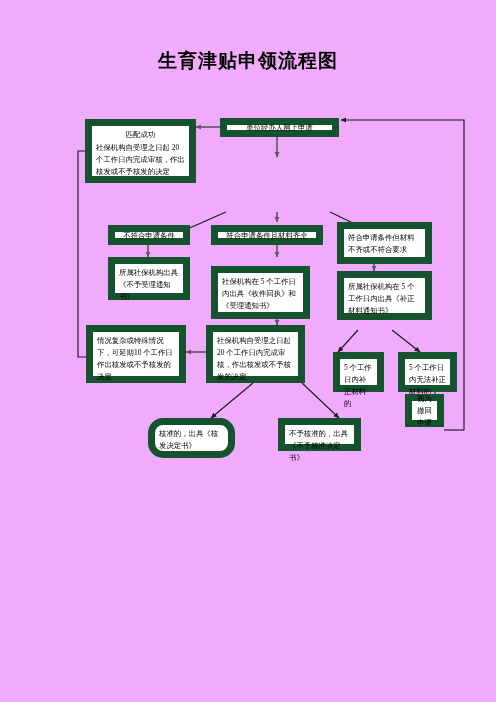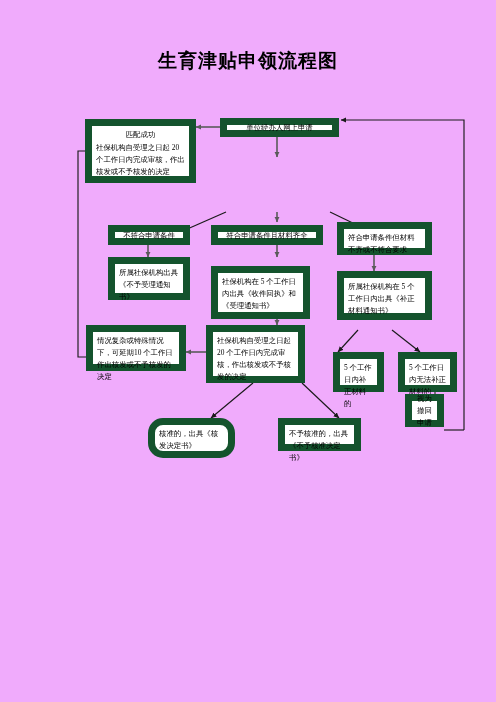--- a/index.html
+++ b/index.html
@@ -137,37 +137,37 @@
 
 
   <div class="node center vcenter" style="left:108px; top:225px; width:82px; height:20px;">
     <span class="bd">不符合申请条件</span>
   </div>
 
   <div class="node center vcenter" style="left:211px; top:225px; width:112px; height:20px;">
     <span class="bd">符合申请条件且材料齐全</span>
   </div>
 
-  <div class="node" style="left:337px; top:222px; width:95px; height:33px;">
+  <div class="node" style="left:337px; top:222px; width:95px; height:42px;">
     <span class="bd">符合申请条件但材料不齐或不符合要求</span>
   </div>
 
   <div class="node" style="left:108px; top:257px; width:82px; height:43px;">
     <span class="bd">所属社保机构出具《不予受理通知书》</span>
   </div>
 
   <div class="node" style="left:211px; top:257px; width:99px; height:53px;margin-top:9px;">
     <span class="bd">社保机构在 5 个工作日内出具《收件回执》和《受理通知书》</span>
   </div>
 
   <div class="node" style="left:337px; top:271px; width:95px; height:49px;">
     <span class="bd">所属社保机构在 5 个工作日内出具《补正材料通知书》</span>
   </div>
 
-  <div class="node" style="left:86px; top:325px; width:100px; height:46px;">
+  <div class="node" style="left:86px; top:325px; width:100px; height:58px;">
     <span class="bd">情况复杂或特殊情况下，可延期10 个工作日作出核发或不予核发的决定</span>
   </div>
 
   <div class="node" style="left:206px; top:325px; width:99px; height:58px;">
     <span class="bd">社保机构自受理之日起 20 个工作日内完成审核，作出核发或不予核发的决定</span>
   </div>
 
   <div class="node" style="left:333px; top:352px; width:51px; height:40px;">
     <span class="bd">5 个工作日内补正材料的</span>
   </div>

